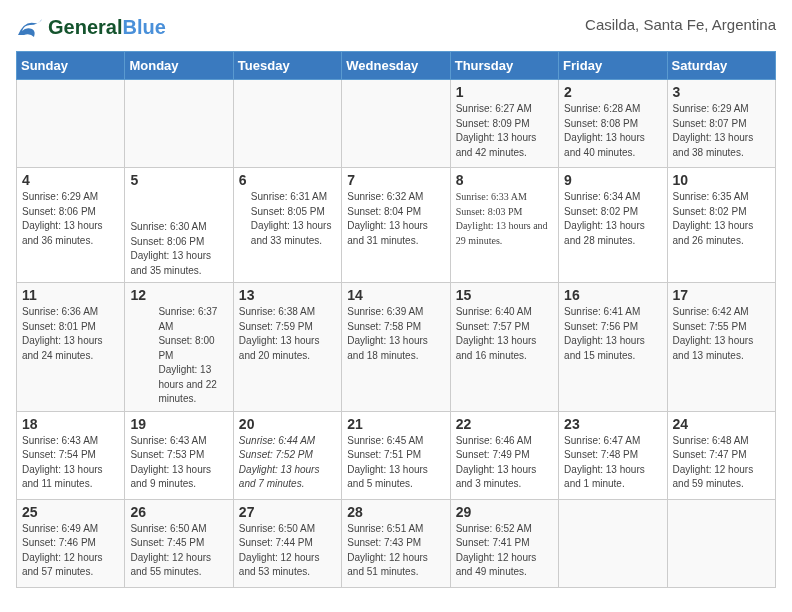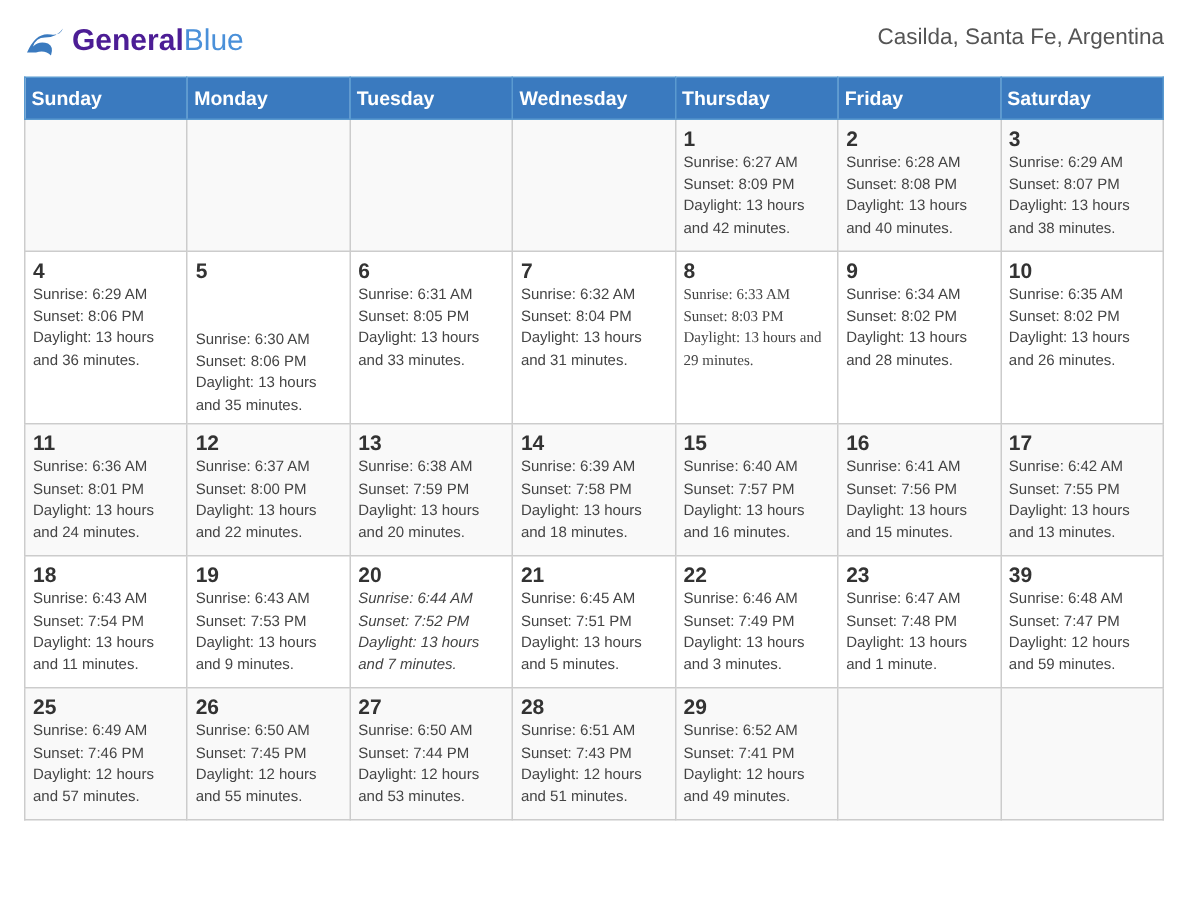--- a/index.html
+++ b/index.html
@@ -17,25 +17,25 @@
       margin-bottom: 12px;
     }
     .logo {
       display: flex;
       align-items: center;
       gap: 4px;
     }
     .logo-text-general {
       font-size: 20px;
       font-weight: bold;
-      color: #4c1d95;
+      color: #14532d;
     }
     .logo-text-blue {
       font-size: 20px;
-      font-weight: normal;
+      font-weight: bold;
       color: #4a90d9;
     }
     .logo-bird {
       width: 28px;
       height: 22px;
     }
     .title-area {
       text-align: right;
     }
     .calendar-title {
@@ -154,21 +154,21 @@
 Daylight: 13 hours and 36 minutes.</div>
         </td>
         <td>
           <span class="day-number">5</span>
           <div class="day-info" style="white-space: pre-line; margin-top: 32px;">Sunrise: 6:30 AM
 Sunset: 8:06 PM
 Daylight: 13 hours and 35 minutes.</div>
         </td>
         <td>
           <span class="day-number">6</span>
-          <div class="day-info" style="white-space: pre-line;">Sunrise: 6:31 AM
+          <div class="day-info" style="white-space: pre-line; margin-left: 12px;">Sunrise: 6:31 AM
 Sunset: 8:05 PM
 Daylight: 13 hours and 33 minutes.</div>
         </td>
         <td>
           <span class="day-number">7</span>
           <div class="day-info" style="white-space: pre-line;">Sunrise: 6:32 AM
 Sunset: 8:04 PM
 Daylight: 13 hours and 31 minutes.</div>
         </td>
         <td>
@@ -192,21 +192,21 @@
       </tr>
       <tr>
         <td>
           <span class="day-number">11</span>
           <div class="day-info" style="white-space: pre-line;">Sunrise: 6:36 AM
 Sunset: 8:01 PM
 Daylight: 13 hours and 24 minutes.</div>
         </td>
         <td>
           <span class="day-number">12</span>
-          <div class="day-info" style="white-space: pre-line;">Sunrise: 6:37 AM
+          <div class="day-info" style="white-space: pre-line; margin-left: 28px;">Sunrise: 6:37 AM
 Sunset: 8:00 PM
 Daylight: 13 hours and 22 minutes.</div>
         </td>
         <td>
           <span class="day-number">13</span>
           <div class="day-info" style="white-space: pre-line;">Sunrise: 6:38 AM
 Sunset: 7:59 PM
 Daylight: 13 hours and 20 minutes.</div>
         </td>
         <td>
@@ -265,21 +265,21 @@
 Sunset: 7:49 PM
 Daylight: 13 hours and 3 minutes.</div>
         </td>
         <td>
           <span class="day-number">23</span>
           <div class="day-info" style="white-space: pre-line;">Sunrise: 6:47 AM
 Sunset: 7:48 PM
 Daylight: 13 hours and 1 minute.</div>
         </td>
         <td>
-          <span class="day-number">39</span>
+          <span class="day-number">24</span>
           <div class="day-info" style="white-space: pre-line;">Sunrise: 6:48 AM
 Sunset: 7:47 PM
 Daylight: 12 hours and 59 minutes.</div>
         </td>
       </tr>
       <tr>
         <td>
           <span class="day-number">25</span>
           <div class="day-info" style="white-space: pre-line;">Sunrise: 6:49 AM
 Sunset: 7:46 PM

